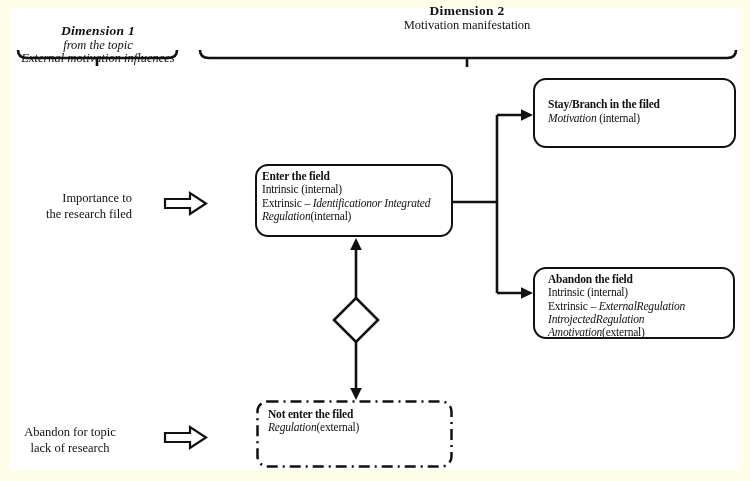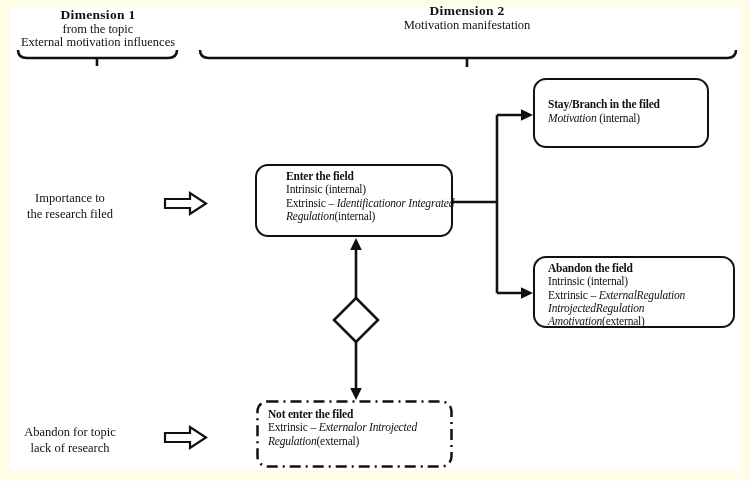--- a/index.html
+++ b/index.html
@@ -12,32 +12,32 @@
   .canvas{
     position:relative;width:750px;height:481px;background:var(--canvas-bg);
     font-family:"Liberation Serif","DejaVu Serif",serif;color:var(--text);
     overflow:hidden;
   }
   .panel{position:absolute;left:10px;top:8px;width:730px;height:462px;background:var(--panel-bg);}
   svg.overlay{position:absolute;left:0;top:0;width:750px;height:481px;}
   .hdr{position:absolute;text-align:center;line-height:13.5px;}
   .hdr .hdr-title{font-weight:700;font-size:13.5px;letter-spacing:.3px;margin-bottom:1px;}
   .hdr .hdr-sub{font-size:12.5px;}
-  #dim1{left:8px;top:8px;width:180px;}
+  #dim1{left:8px;top:24px;width:180px;font-style:italic;}
   #dim2{left:337px;top:4px;width:260px;}
   .side-label{position:absolute;left:8px;width:124px;text-align:center;font-size:12.5px;line-height:16px;}
-  #label-importance{top:190px;}
+  #label-importance{top:190px;text-align:right;}
   #label-reasons{top:424px;}
   .fbox{position:absolute;box-sizing:border-box;background:var(--panel-bg);font-size:11.5px;line-height:13.3px;letter-spacing:-.2px;}
   .fbox .ln{white-space:nowrap;}
   .fbox .box-title{font-weight:700;}
   .solid{border:2.5px solid var(--line);border-radius:13px;}
-  #box-enter{left:255px;top:164px;width:198px;height:73px;padding:4px 0 0 29px;}
-  #box-stay{left:533px;top:78px;width:176px;height:70px;padding:17px 0 0 13px;line-height:14px;}
-  #box-abandon{left:533px;top:256px;width:202px;height:72px;padding:4px 0 0 13px;}
+  #box-enter{left:255px;top:164px;width:198px;height:73px;padding:4px 0 0 5px;}
+  #box-stay{left:533px;top:78px;width:203px;height:70px;padding:17px 0 0 13px;line-height:14px;}
+  #box-abandon{left:533px;top:267px;width:202px;height:72px;padding:4px 0 0 13px;}
   #box-notenter{left:256px;top:400px;width:197px;height:68px;padding:8px 0 0 12px;background:transparent;}
 </style>
 </head>
 <body>
 
 <div class="canvas">
   <div class="panel"></div>
 
   <svg class="overlay" viewBox="0 0 750 481">
 
@@ -94,16 +94,15 @@
   <div class="fbox solid" id="box-abandon">
     <div class="ln box-title">Abandon the field</div>
     <div class="ln">Intrinsic (internal)</div>
     <div class="ln"><span>Extrinsic – </span><i>ExternalRegulation</i></div>
     <div class="ln"><i>IntrojectedRegulation</i></div>
     <div class="ln"><i>Amotivation</i><span>(external)</span></div>
   </div>
 
   <div class="fbox" id="box-notenter">
     <div class="ln box-title">Not enter the filed</div>
-    <div class="ln"><span>Extrinsic – </span><i>Externalor Introjected</i></div>
     <div class="ln"><i>Regulation</i><span>(external)</span></div>
   </div>
 </div>
 
 </body></html>

